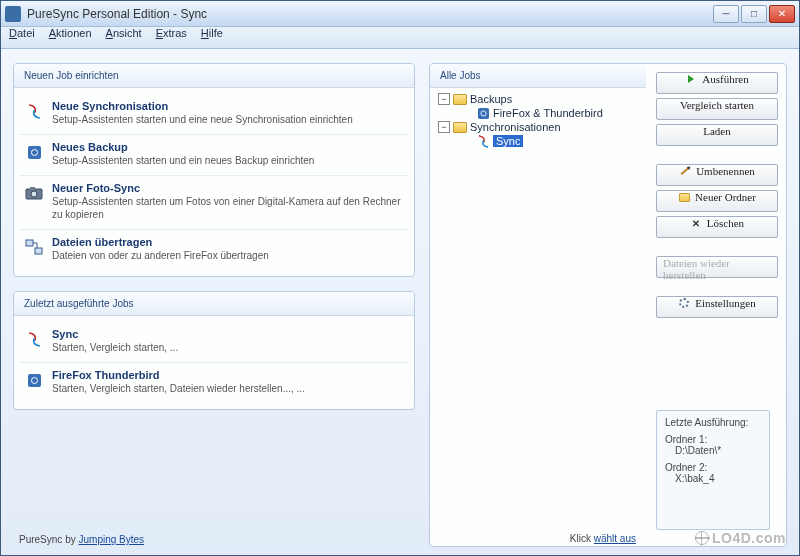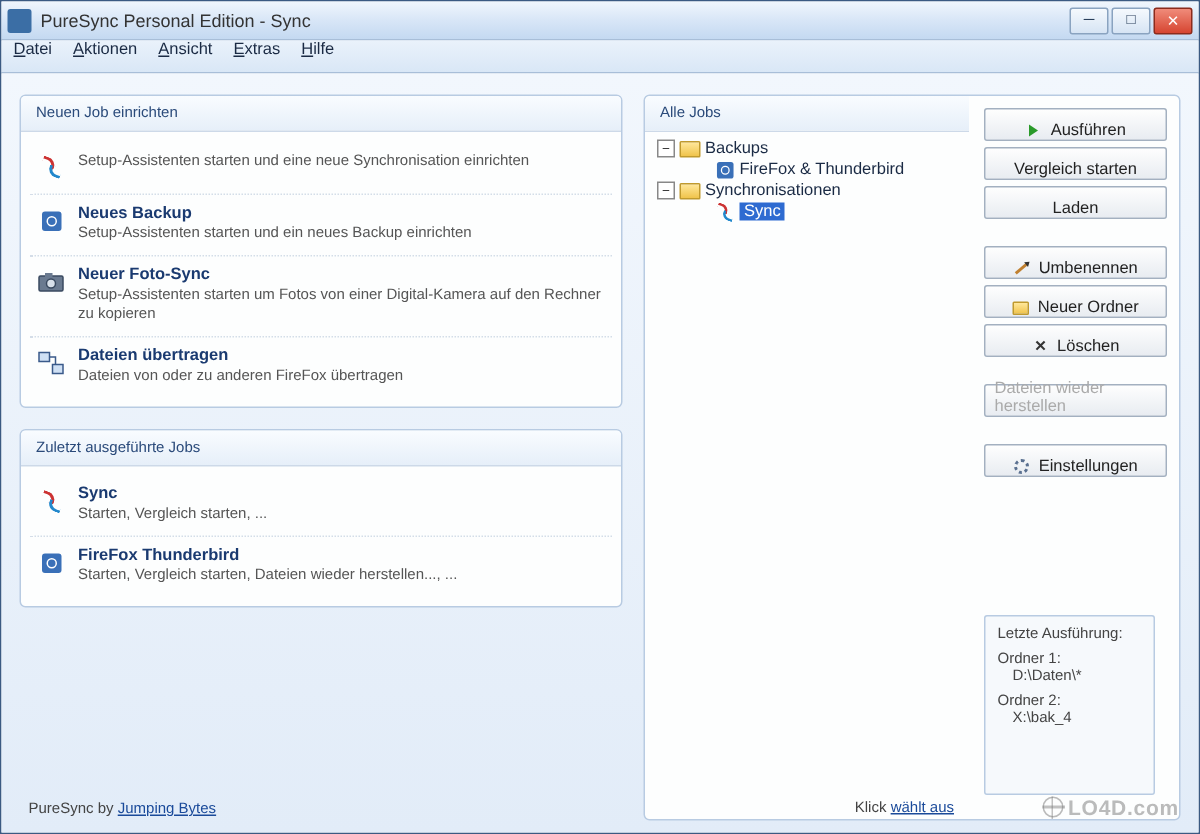--- a/index.html
+++ b/index.html
@@ -192,27 +192,28 @@
   flex-direction: column;
   padding: 8px 8px 8px 0;
   gap: 4px;
 }
 .btn {
   height: 22px;
   border: 1px solid #a3b0c0;
   background: linear-gradient(to bottom, #fefefe, #e8ecf1);
   border-radius: 2px;
   display: flex;
-  align-items: flex-end;
+  align-items: flex-start;
   justify-content: center;
   font-size: 11px;
   color: #222;
   cursor: pointer;
   gap: 5px;
   padding: 0 6px;
+  font-family: Liberation Serif, serif;
 }
 .btn.disabled {
   color: #aaa;
   cursor: default;
 }
 .btn-spacer { height: 10px; }
 .btn .bicon {
   width: 12px; height: 12px;
   display: inline-flex; align-items: center; justify-content: center;
   font-size: 10px;
@@ -309,20 +310,21 @@
     <div class="left-col">
 
       <div class="panel">
         <div class="panel-header">Neuen Job einrichten</div>
         <div class="panel-body">
           <div class="task-item">
             <div class="task-icon">
                 <span class="sync-ico"></span>
               </div>
             <div class="task-text">
+              <div class="task-title">Neue Synchronisation</div>
               <div class="task-desc">Setup-Assistenten starten und eine neue Synchronisation einrichten</div>
             </div>
           </div>
           <div class="task-item">
             <div class="task-icon">
                 <span class="backup-ico"></span>
               </div>
             <div class="task-text">
               <div class="task-title">Neues Backup</div>
               <div class="task-desc">Setup-Assistenten starten und ein neues Backup einrichten</div>

